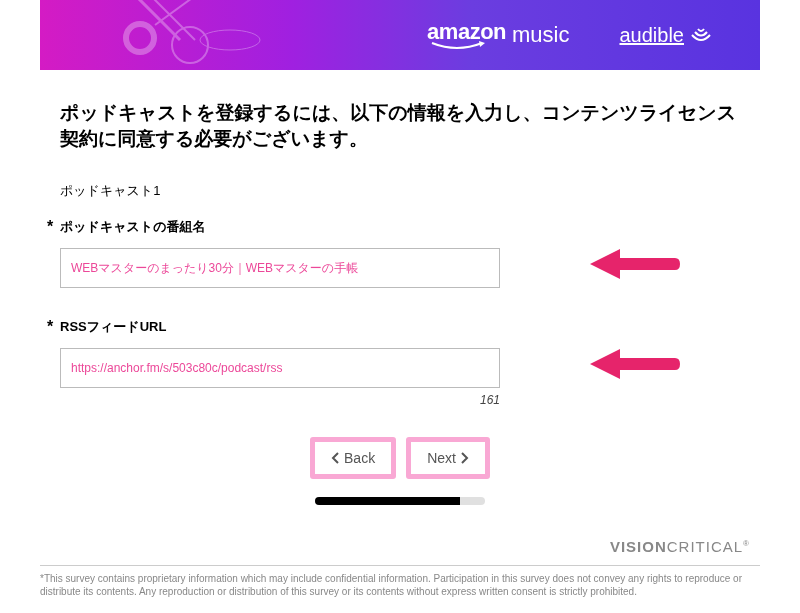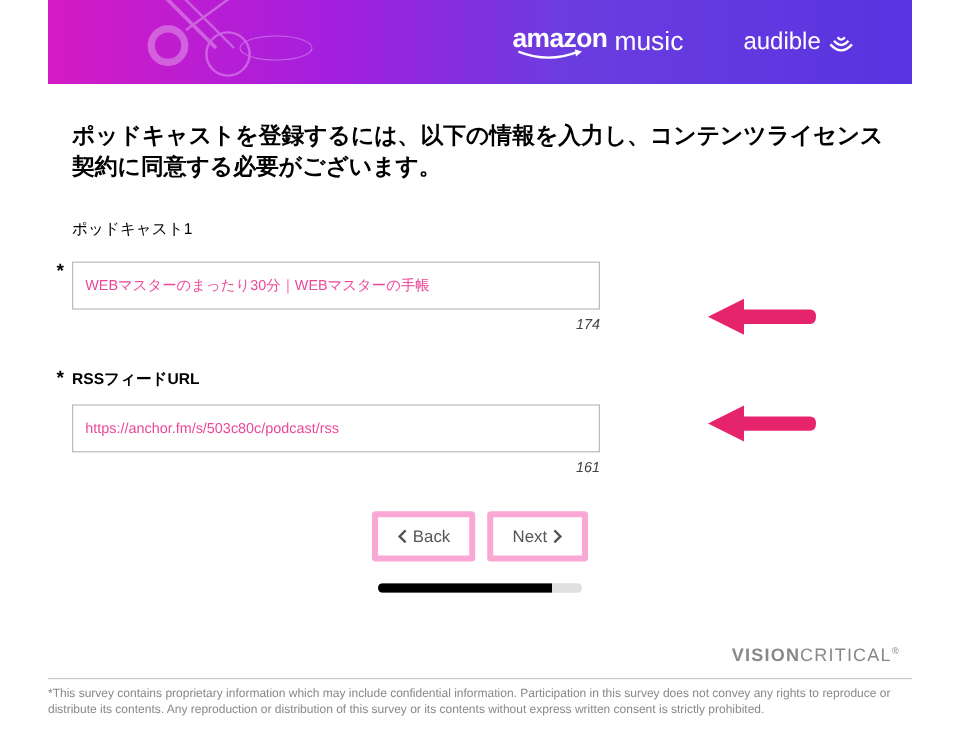--- a/index.html
+++ b/index.html
@@ -30,21 +30,21 @@
       height: 90px;
       opacity: 0.3;
     }
     .brand-text {
       color: #fff;
       font-size: 18px;
     }
     .amazon-brand { display: flex; align-items: center; gap: 6px; }
     .amazon-logo { font-weight: bold; font-size: 22px; letter-spacing: -0.5px; }
     .amazon-arrow { display: block; margin-top: -4px; }
-    .audible-brand { display: flex; align-items: flex-end; gap: 6px; font-size: 20px; }
+    .audible-brand { display: flex; align-items: center; gap: 6px; font-size: 20px; text-decoration: underline; }
     .content {
       padding: 30px 60px 0 60px;
     }
     .intro {
       font-size: 19px;
       font-weight: bold;
       color: #000;
       margin-bottom: 30px;
     }
     .section-label {
@@ -173,22 +173,22 @@
     </svg>
   </div>
 </div>
 
 <div class="content">
   <p class="intro">ポッドキャストを登録するには、以下の情報を入力し、コンテンツライセンス契約に同意する必要がございます。</p>
   <p class="section-label">ポッドキャスト1</p>
 
   <div class="field-wrap">
     <span class="asterisk">*</span>
+    <div class="field-label">ポッドキャストの番組名</div>
     <input type="text" class="text-input" value="WEBマスターのまったり30分｜WEBマスターの手帳" style="">
-    <div class="char-counter">174</div>
     <svg class="arrow-annotation" width="90" height="36" viewBox="0 0 90 36">
       <path d="M0 18 L30 3 L30 12 L85 12 Q90 12 90 18 Q90 24 85 24 L30 24 L30 33 Z" fill="#e6246b"></path>
     </svg>
   </div>
 
   <div class="field-wrap">
     <span class="asterisk">*</span>
     <div class="field-label">RSSフィードURL</div>
     <input type="text" class="text-input" value="https://anchor.fm/s/503c80c/podcast/rss" style="">
     <div class="char-counter">161</div>

